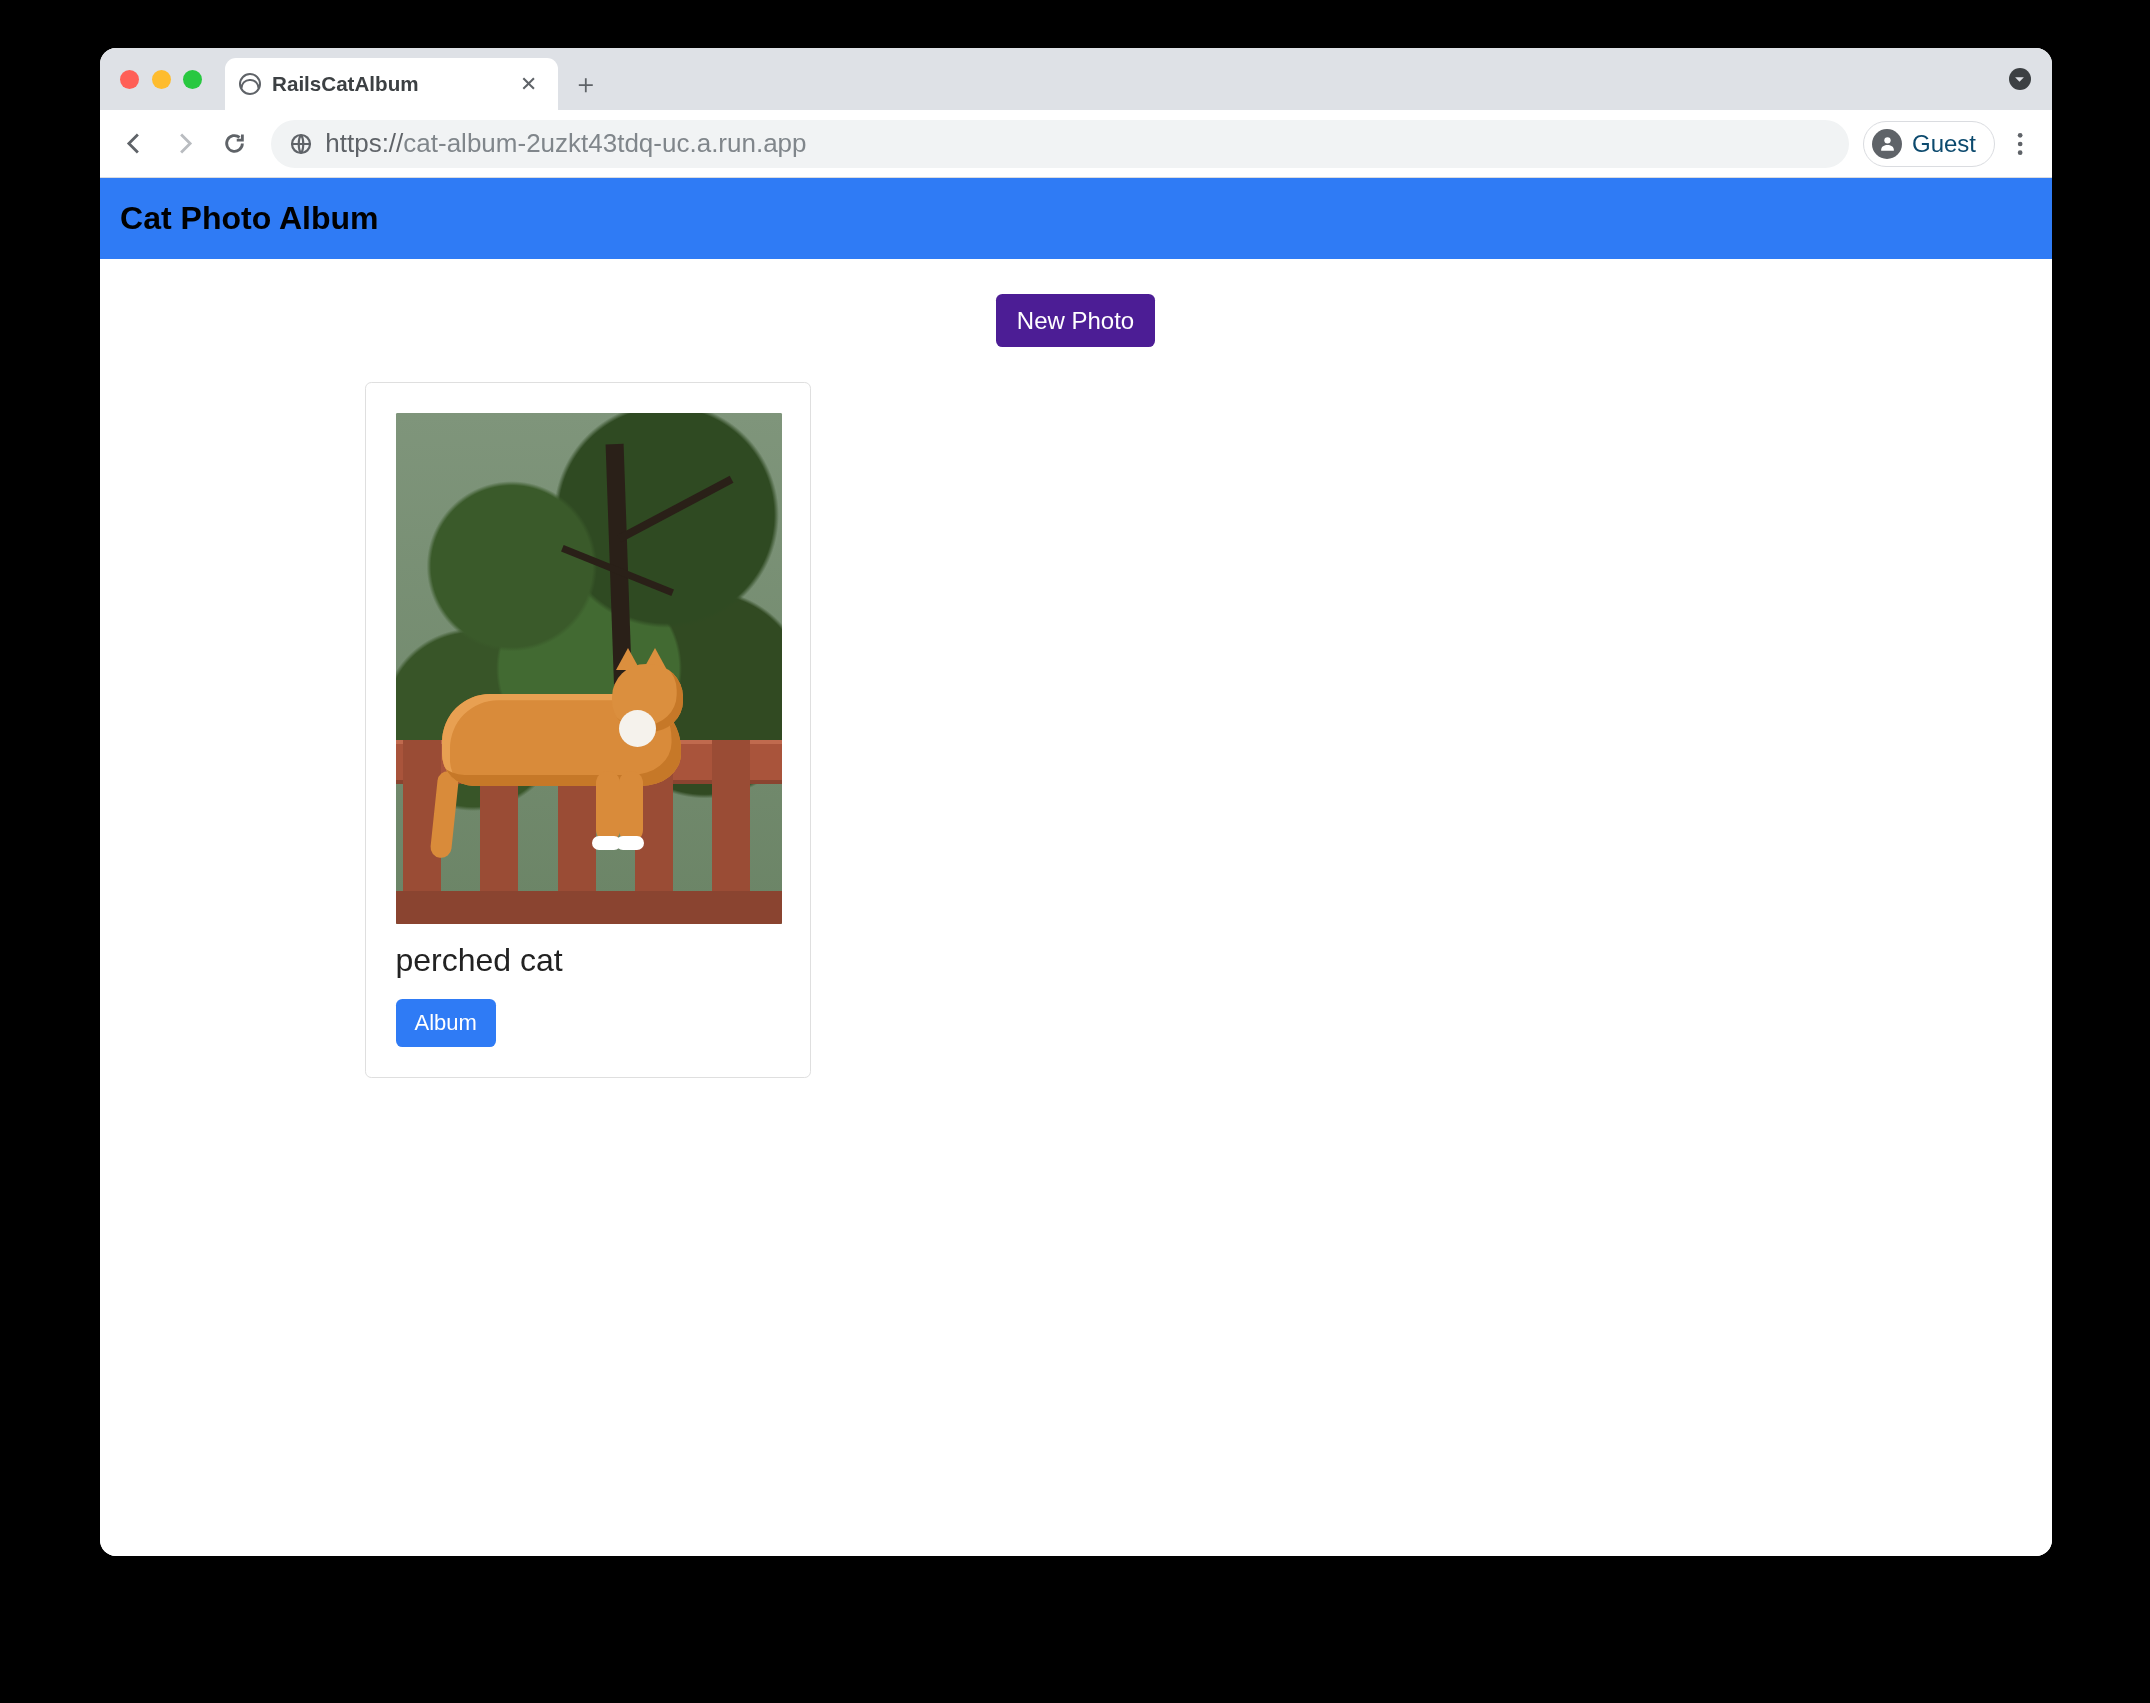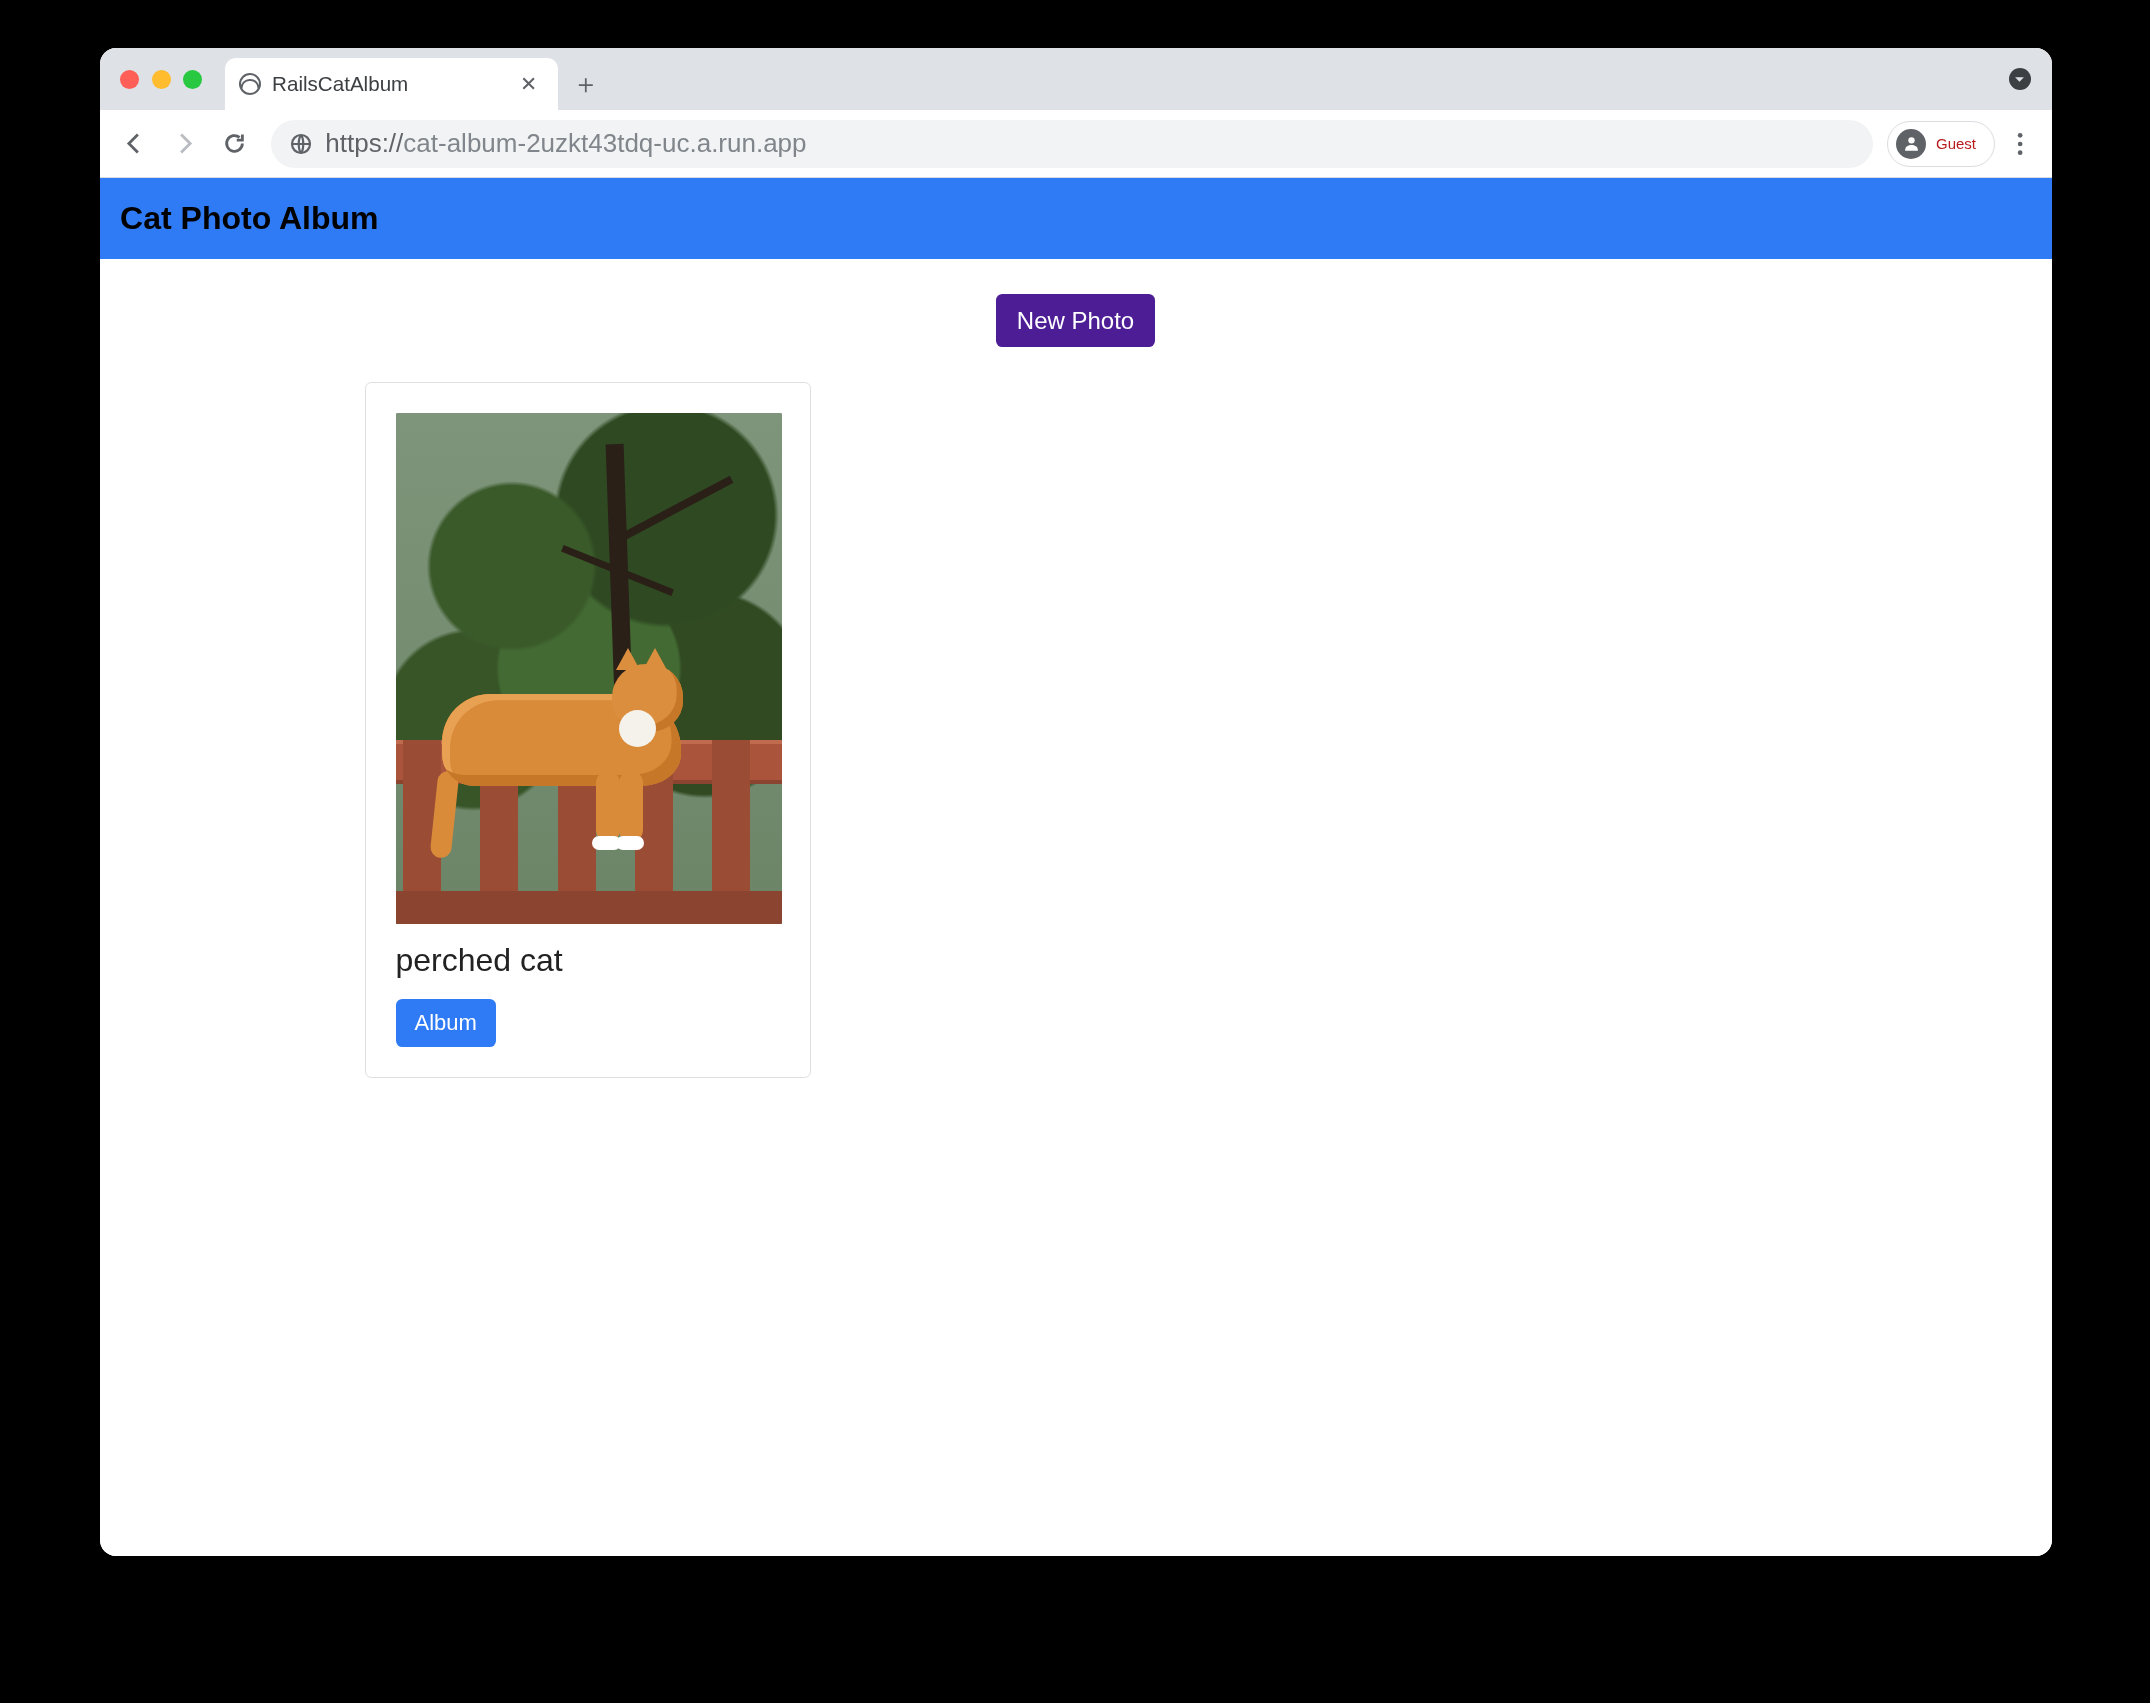--- a/index.html
+++ b/index.html
@@ -65,21 +65,21 @@
     .tab .favicon::after{
       content:"";
       position:absolute;
       left:50%; top:50%;
       width:15px; height:7.1px;
       border:2px solid #5f6368;
       border-bottom:none;
       border-radius: 9.5px 9.5px 0 0;
       transform: translate(-50%,-55%);
     }
-    .tab-title { font-size: 20.6px; color:#3c4043; flex:1; white-space:nowrap; overflow:hidden; text-overflow:ellipsis;}
+    .tab-title { font-size: 20.6px; color:#3c4043; flex:1; white-space:nowrap; overflow:hidden; text-overflow:ellipsis;font-weight:bold;}
     .tab-close { font-size: 20.6px; color:#5f6368; padding:3.2px 6.3px; cursor:pointer;}
     .new-tab {
       width: 40px; height: 40px;
       display:flex; align-items:center; justify-content:center;
       font-size: 27px; color:#5f6368; margin-left:8px; margin-bottom:6.3px;
       cursor:pointer; border-radius:50%;
     }
     .tab-strip .right-controls{
       margin-left:auto; display:flex; align-items:center; height:100%; padding-right:6.3px;
     }
@@ -118,21 +118,21 @@
     .omnibox .url{font-size:26px;color:#80868b;white-space:nowrap;}
     .omnibox .url .secure{color:#5f6368;}
     .profile-chip{
       height:46px;border:0.8px solid #dadce0;border-radius:24px;
       display:flex;align-items:center;gap:9.5px;padding:0 17.5px 0 8px;cursor:pointer;
     }
     .profile-chip .avatar{
       width:30px;height:30px;border-radius:50%;background:#5f6368;display:flex;align-items:center;justify-content:center;
     }
     .profile-chip .avatar svg{width:19px;height:19px;fill:#fff;}
-    .profile-chip span{font-size:15px;color:#b91c1c;}
+    .profile-chip span{font-size:24px;color:#0c4a6e;}
     .kebab{width:38px;height:38px;display:flex;align-items:center;justify-content:center;cursor:pointer;border-radius:50%;}
     .kebab svg{width:6.3px;height:24px;fill:#5f6368;}
 
     
     .page{
       flex:1;
       background:#fff;
       overflow:auto;
     }
     .app-header{

